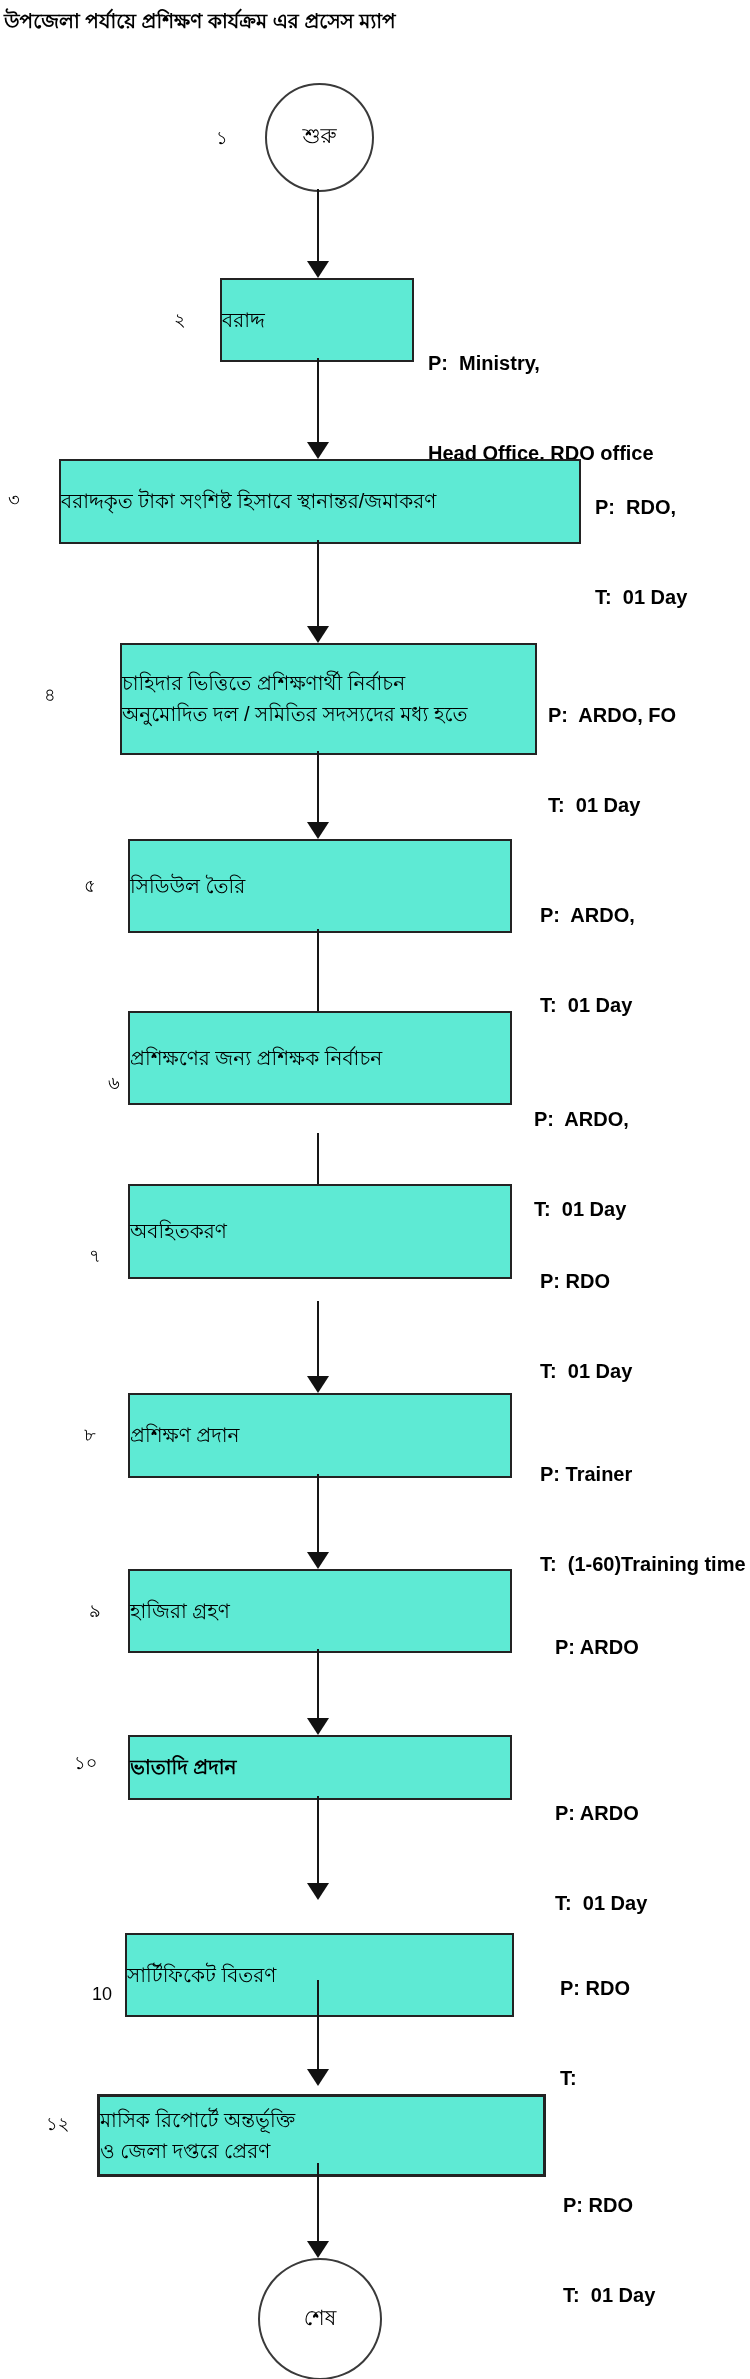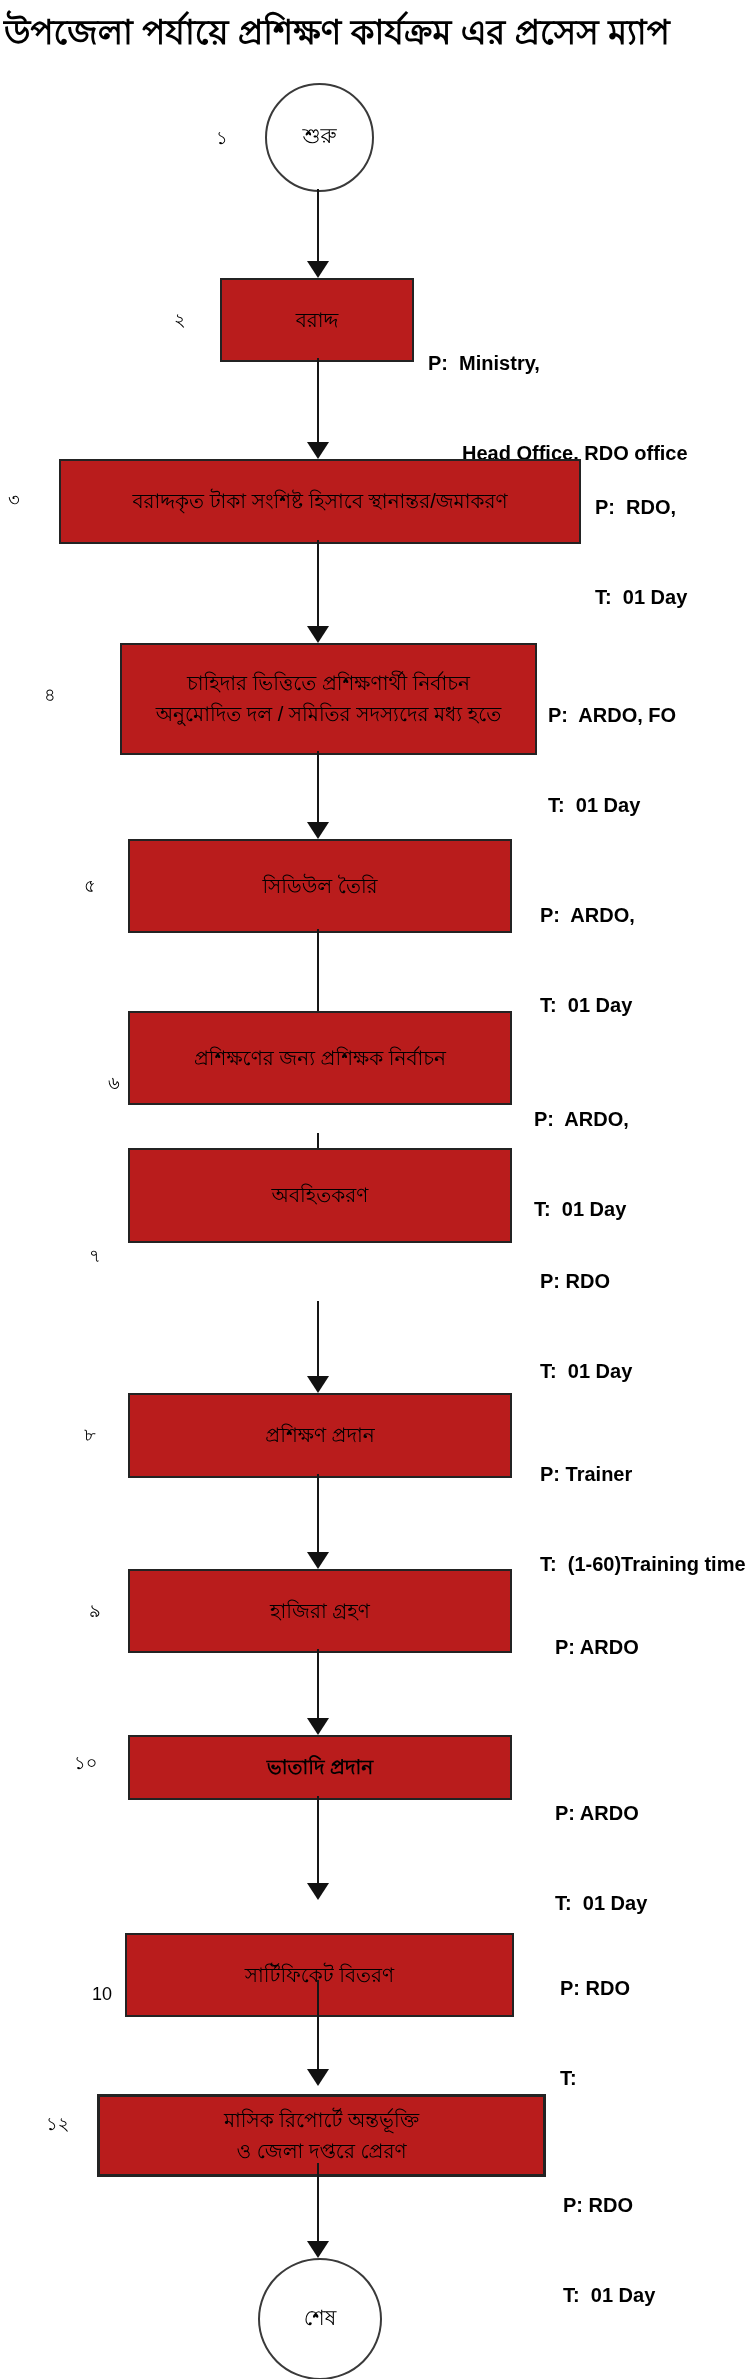--- a/index.html
+++ b/index.html
@@ -1,26 +1,26 @@
 <!DOCTYPE html>
 <html><head>
 <meta charset="utf-8">
 <style>
   html,body{margin:0;padding:0;background:#fff;}
   .canvas{position:relative;width:750px;height:2379px;background:#ffffff;overflow:hidden;
           font-family:"Liberation Sans",sans-serif;color:#000;}
-  .title{position:absolute;left:4px;top:6px;font-size:34px;font-weight:bold;white-space:nowrap;}
-  .node-box{position:absolute;border:2px solid #232323;background:#b91c1c;display:flex;flex-direction:column;
-            align-items:center;justify-content:center;text-align:center;font-size:20px;line-height:1.55;}
+  .title{position:absolute;left:4px;top:6px;font-size:20px;font-weight:bold;white-space:nowrap;}
+  .node-box{position:absolute;border:2px solid #232323;background:#5eead4;display:flex;flex-direction:column;
+            align-items:flex-start;justify-content:center;text-align:center;font-size:20px;line-height:1.55;}
   .node-box.thick{border-width:3px;margin-top:8px;}
   .node-circle{position:absolute;border:2px solid #3a3a3a;border-radius:50%;background:#fff;display:flex;
                align-items:center;justify-content:center;font-size:21px;}
   .num{position:absolute;font-size:18px;}
   .ann{position:absolute;font-size:20px;font-weight:600;line-height:30px;white-space:pre;}
-  .ann .indent{margin-left:34px;}
+  .ann .indent{}
   .ann div{white-space:pre;}
   .vline{position:absolute;left:317px;width:2px;background:#161616;}
   .ahead{position:absolute;left:307px;width:0;height:0;
          border-left:11px solid transparent;border-right:11px solid transparent;border-top:17px solid #111;}
 </style>
 </head>
 <body>
 
 <div class="canvas">
 
@@ -83,21 +83,21 @@
     <span>প্রশিক্ষণের জন্য প্রশিক্ষক নির্বাচন</span>
   </div>
   <div class="ann" style="left:534px;top:1044px;">
     <div>P:  ARDO,</div>
     <div>T:  01 Day</div>
   </div>
   <div class="vline" style="top:1133px;height:60px;"></div>
   <div class="ahead" style="top:1193px;"></div>
 
   <div class="num" style="left:89px;top:1242px;">৭</div>
-  <div class="node-box" style="left:128px;top:1148px;width:380px;height:91px;">
+  <div class="node-box" style="left:128px;top:1184px;width:380px;height:91px;">
     <span>অবহিতকরণ</span>
   </div>
   <div class="ann" style="left:540px;top:1206px;">
     <div>P: RDO</div>
     <div>T:  01 Day</div>
   </div>
   <div class="vline" style="top:1301px;height:75px;"></div>
   <div class="ahead" style="top:1376px;"></div>
 
   <div class="num" style="left:84px;top:1421px;">৮</div>

